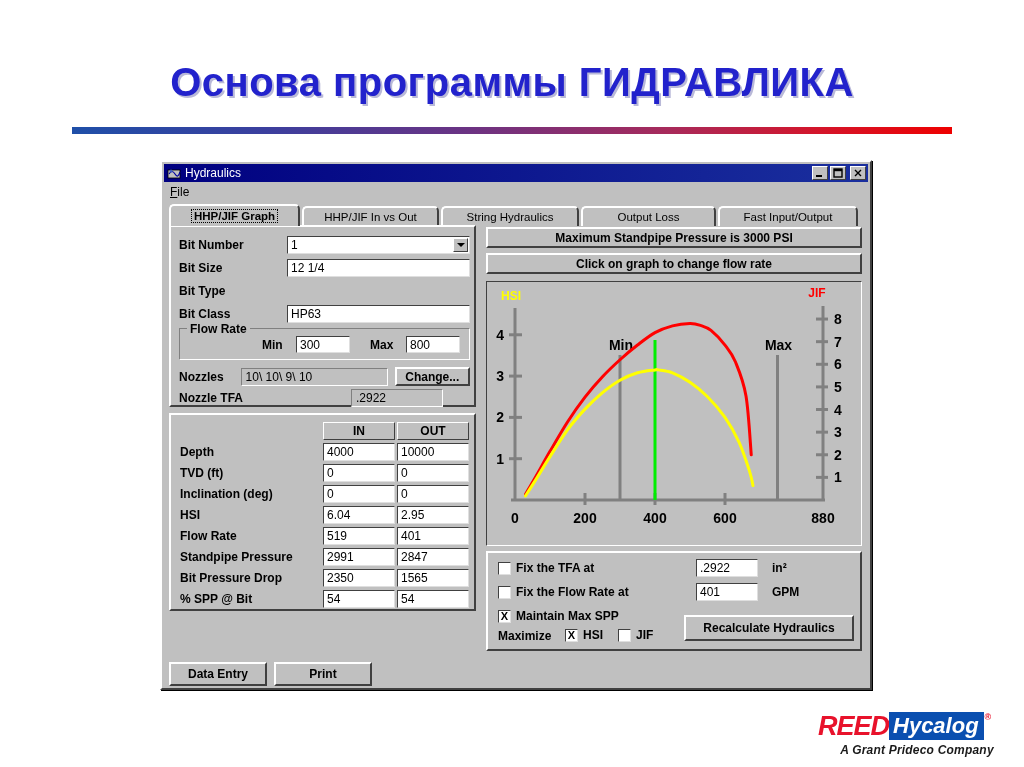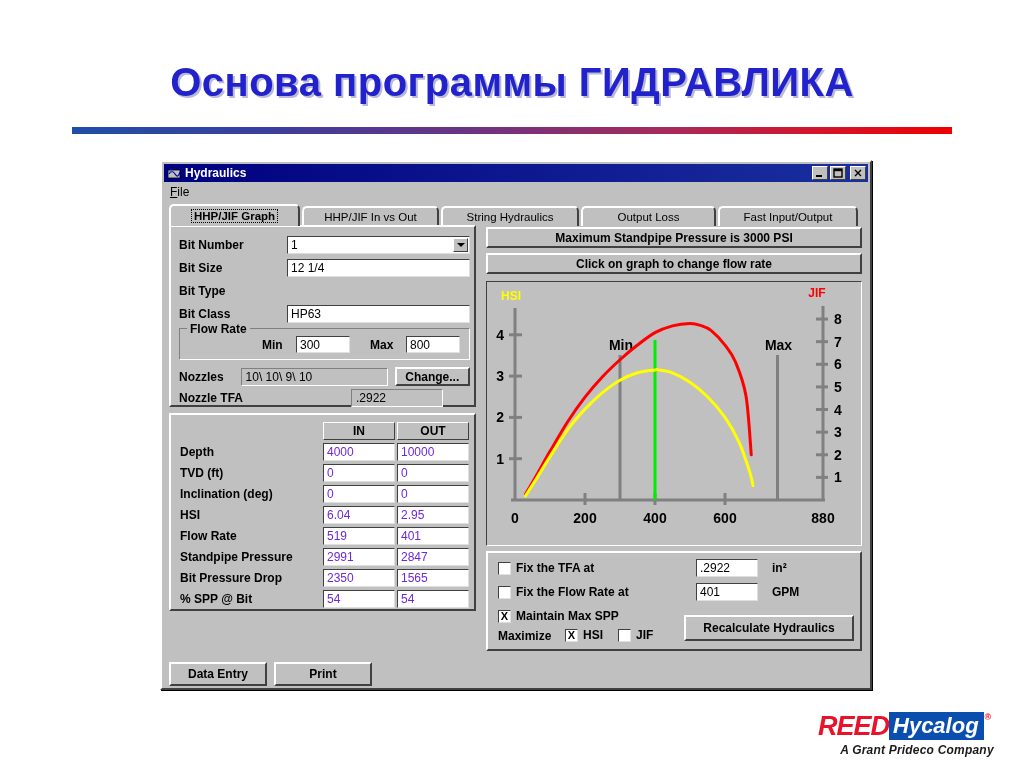--- a/index.html
+++ b/index.html
@@ -43,21 +43,21 @@
     background:linear-gradient(to right,#000080,#1a2f9e);
     display:flex; align-items:center;
     padding:0 2px 0 3px;
   }
   .titlebar .tb-icon {
     width:14px; height:14px; margin-right:4px;
     position:relative; flex:0 0 auto;
   }
   .tb-icon svg { display:block; }
   .titlebar .tb-text {
-    color:#ffffff; font-size:12px; font-weight:bold;
+    color:#ffffff; font-size:12px; font-weight:normal;
     flex:1 1 auto; white-space:nowrap; overflow:hidden;
   }
   .tb-buttons { display:flex; gap:2px; }
   .tb-btn {
     width:16px; height:14px;
     background:#c0c0c0;
     border-top:1px solid #ffffff; border-left:1px solid #ffffff;
     border-right:1px solid #404040; border-bottom:1px solid #404040;
     display:flex; align-items:center; justify-content:center;
     font-size:10px; font-weight:bold; line-height:1;
@@ -186,21 +186,21 @@
     border-top:1px solid #ffffff; border-left:1px solid #ffffff;
     border-right:1px solid #404040; border-bottom:1px solid #404040;
     font-size:12px; font-weight:bold; color:#000;
     display:flex; align-items:center; justify-content:center;
   }
   .dt-cell {
     width:72px; height:18px; margin-right:2px;
     background:#ffffff;
     border-top:1px solid #404040; border-left:1px solid #404040;
     border-right:1px solid #dfdfdf; border-bottom:1px solid #dfdfdf;
-    font-size:12px; color:#6d28d9;
+    font-size:12px; color:#000000;
     display:flex; align-items:center; padding-left:3px;
   }
 
   
   .infobar {
     position:absolute; left:4px; width:376px; height:21px;
     background:#c0c0c0;
     border-top:2px solid #ffffff; border-left:2px solid #ffffff;
     border-right:2px solid #404040; border-bottom:2px solid #404040;
     display:flex; align-items:center; justify-content:center;

